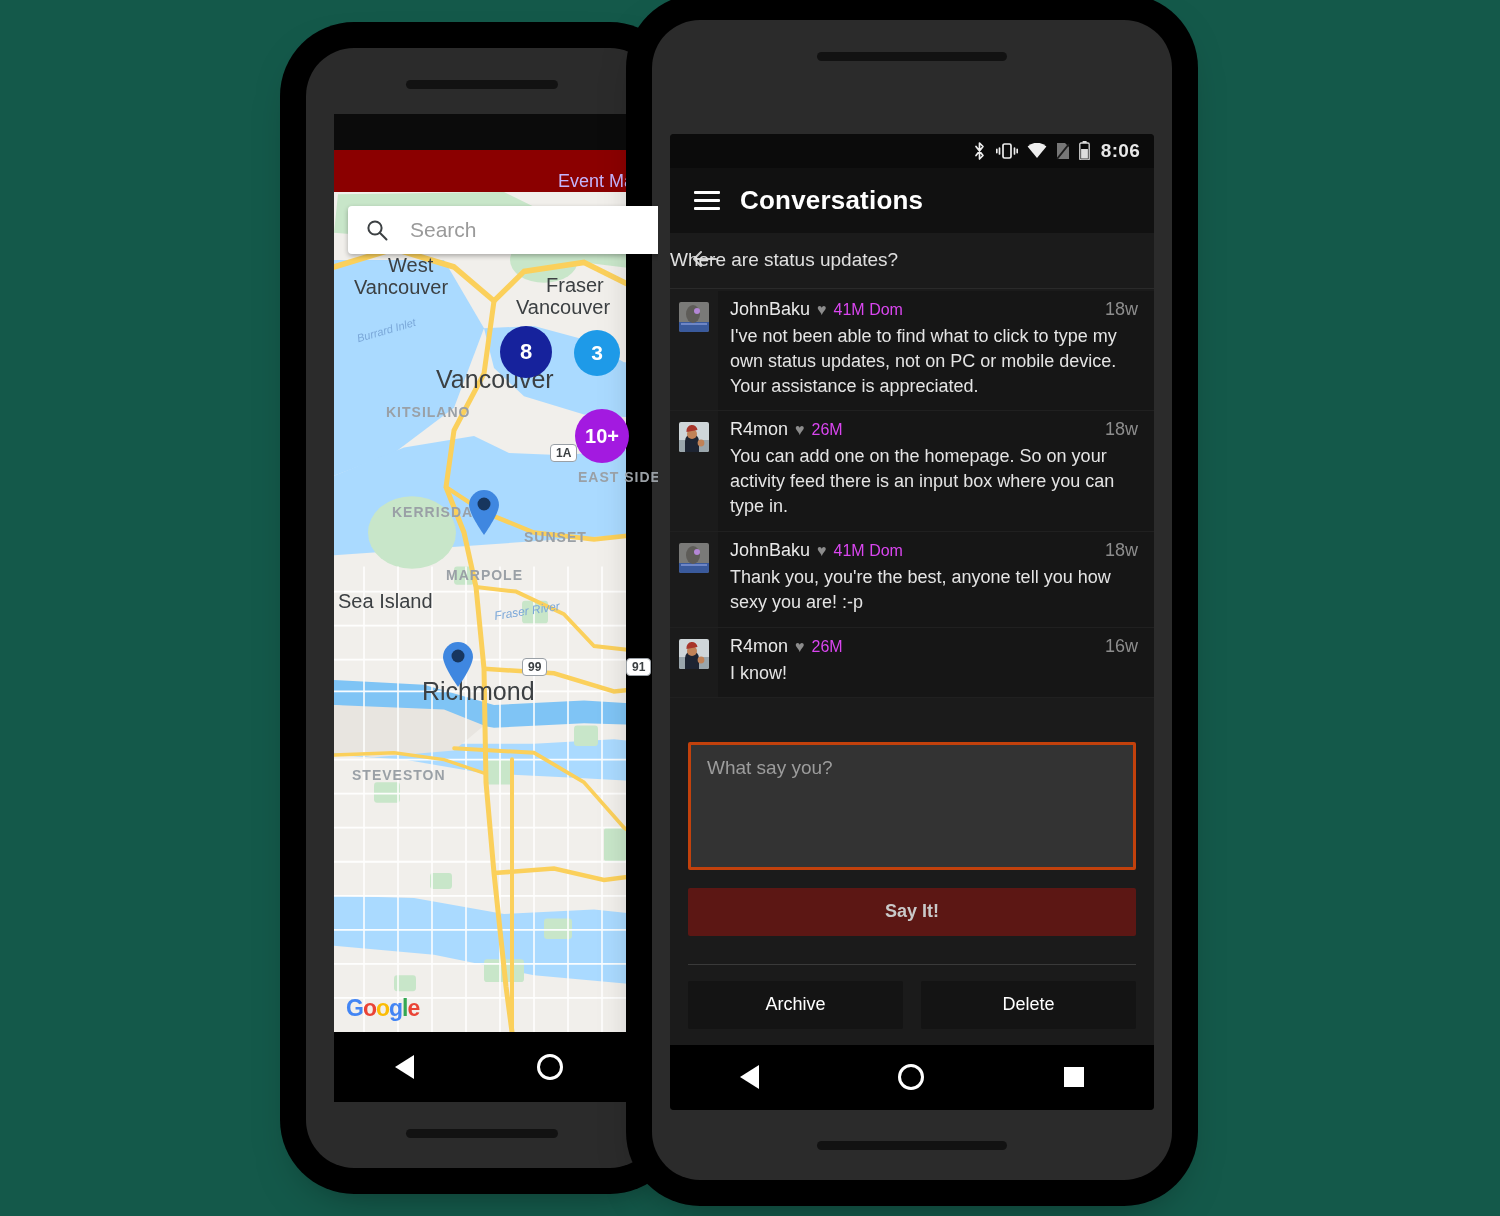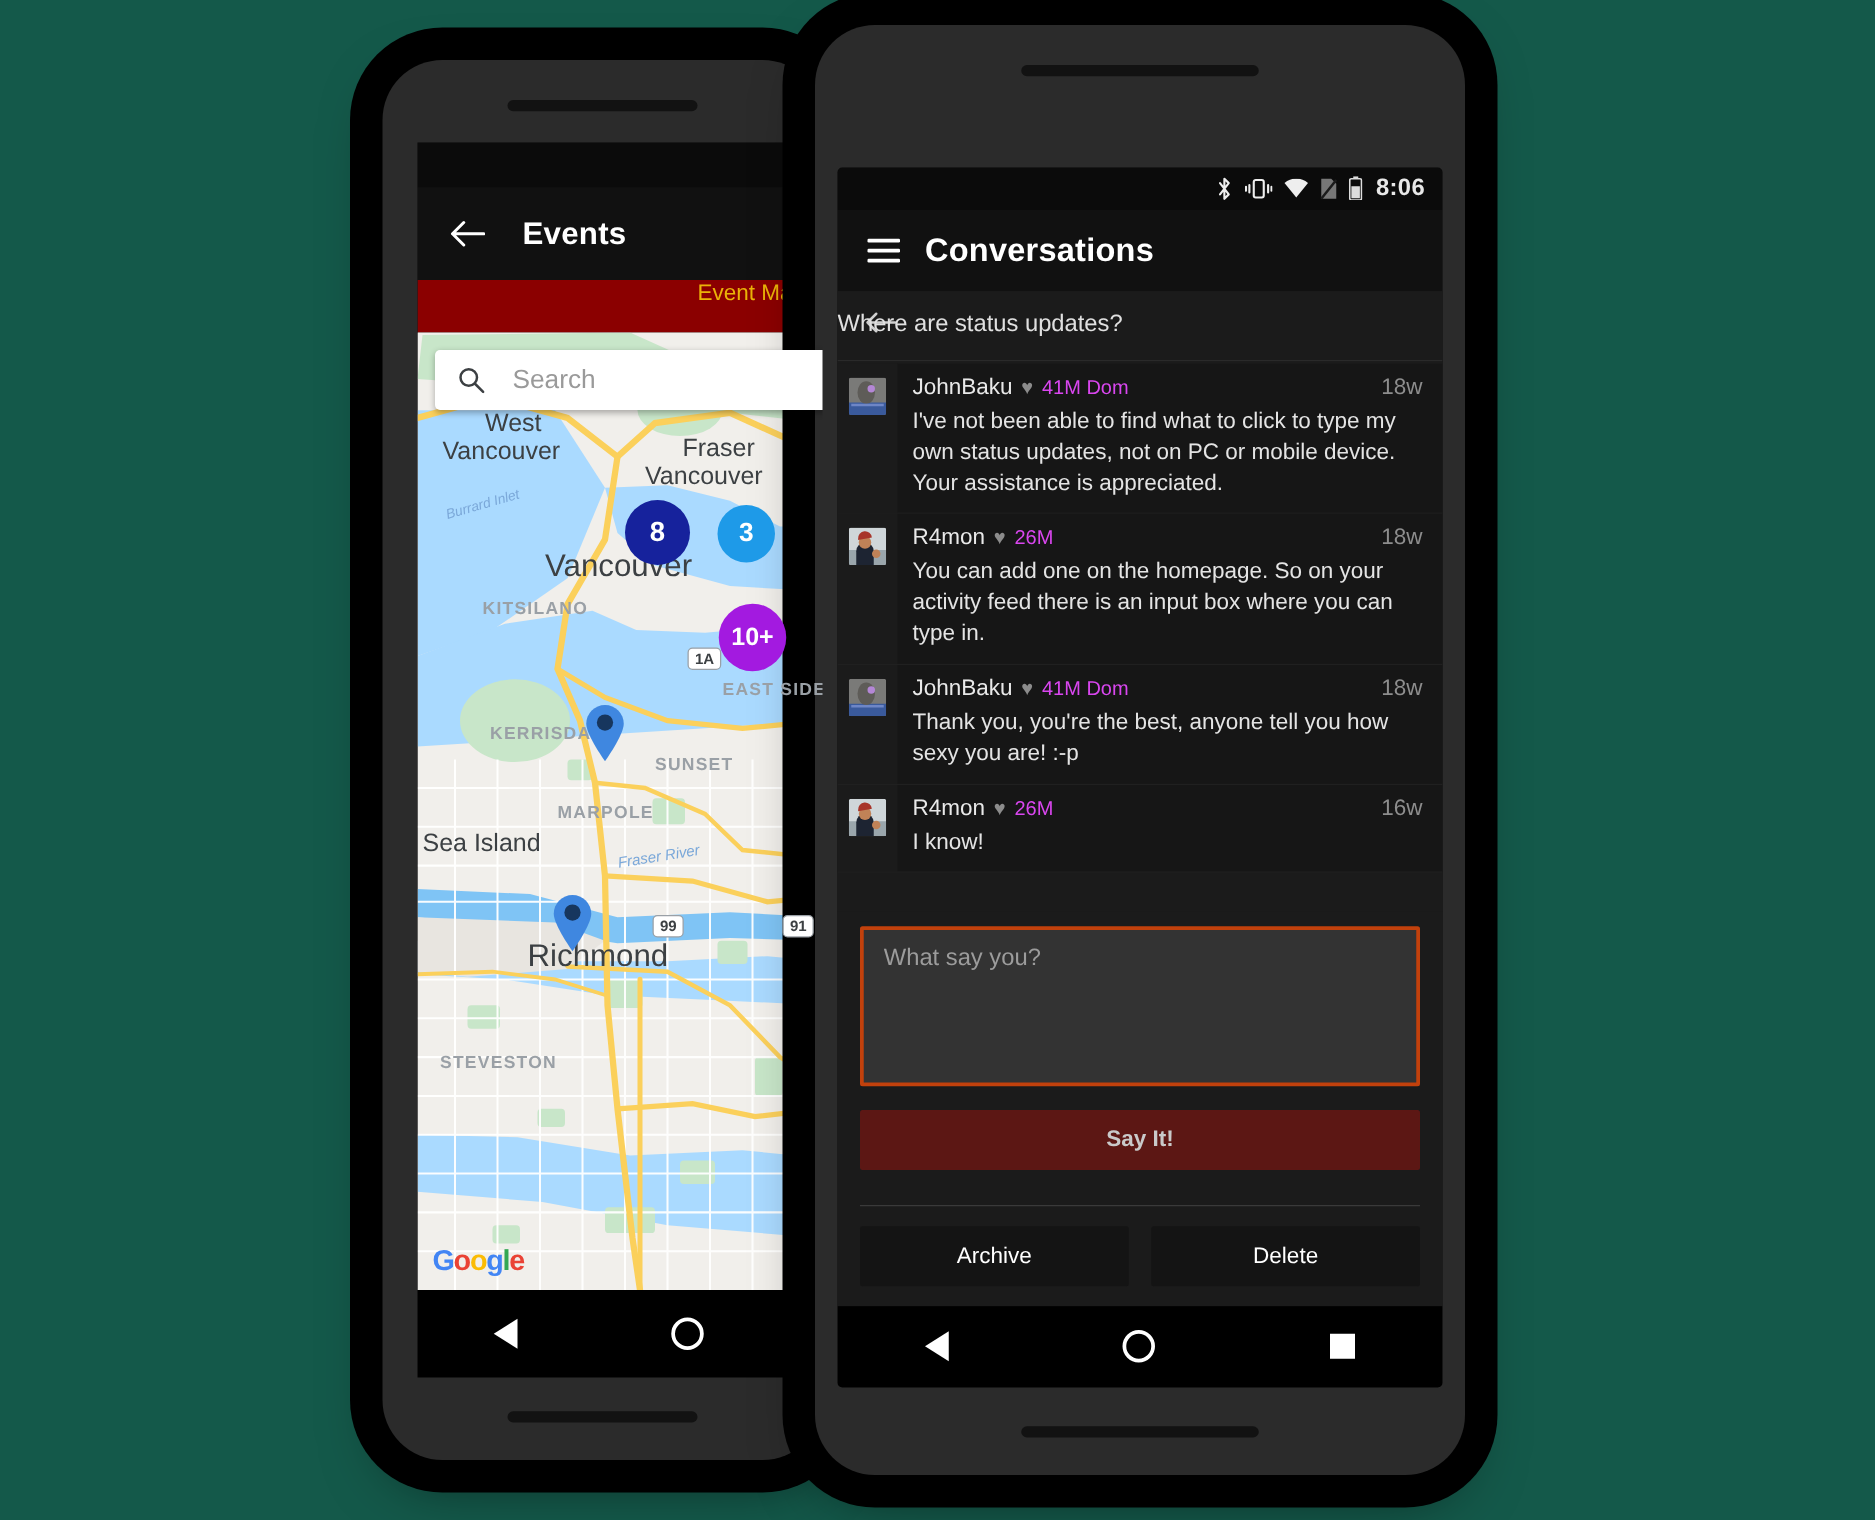--- a/index.html
+++ b/index.html
@@ -55,22 +55,22 @@
   }
   .appbar .title { font-size: 26px; font-weight: bold; letter-spacing: .2px; }
   .appbar.back-bar { height: 74px; padding: 0 26px; gap: 30px; }
   .appbar.back-bar .title { font-size: 25px; }
 
   .hamburger { width: 26px; height: 19px; display: flex; flex-direction: column; justify-content: space-between; cursor: pointer; }
   .hamburger i { display: block; height: 3px; background: #fff; border-radius: 1px; }
 
   
   .eventbar {
-    height: 42px; background: #8b0000; color: #eab308;
-    display: flex; align-items: flex-start; justify-content: flex-end;
+    height: 42px; background: #8b0000; color: #c4b5fd;
+    display: flex; align-items: flex-end; justify-content: flex-end;
     padding: 0 14px; font-size: 18px;
   }
   .mapwrap { position: relative; flex: 1; overflow: hidden; background: #eae7e1; }
   .map-svg { position: absolute; inset: 0; width: 100%; height: 100%; display: block; }
 
   .searchbox {
     position: absolute; left: 14px; top: 14px; right: -46px; height: 48px;
     background: #fff; border-radius: 4px; display: flex; align-items: center;
     gap: 22px; padding: 0 18px; box-shadow: 0 2px 5px rgba(0,0,0,.3);
     z-index: 6;
@@ -155,28 +155,20 @@
 
 <div class="stage">
 
   <div class="phone back">
     <div class="grille top"></div>
     <div class="grille bottom"></div>
 
     <div class="screen" style="display:flex;flex-direction:column;">
       <div style="height:36px;background:#0b0b0b;"></div>
 
-      <div class="appbar back-bar">
-        <span style="display:inline-flex;">
-          <svg width="28" height="22" viewBox="0 0 28 22">
-              <path d="M11 2 L2 11 L11 20 M2 11 H27" stroke="#fff" stroke-width="2.4" fill="none" stroke-linecap="round" stroke-linejoin="round"></path>
-            </svg>
-        </span>
-        <span class="title">Events</span>
-      </div>
 
       <div class="eventbar">
         <span>Event Map</span>
       </div>
 
       <div class="mapwrap">
 
         <svg class="map-svg" viewBox="0 0 324 740" preserveAspectRatio="none">
           <rect width="324" height="740" fill="#f1efeb"></rect>
 

